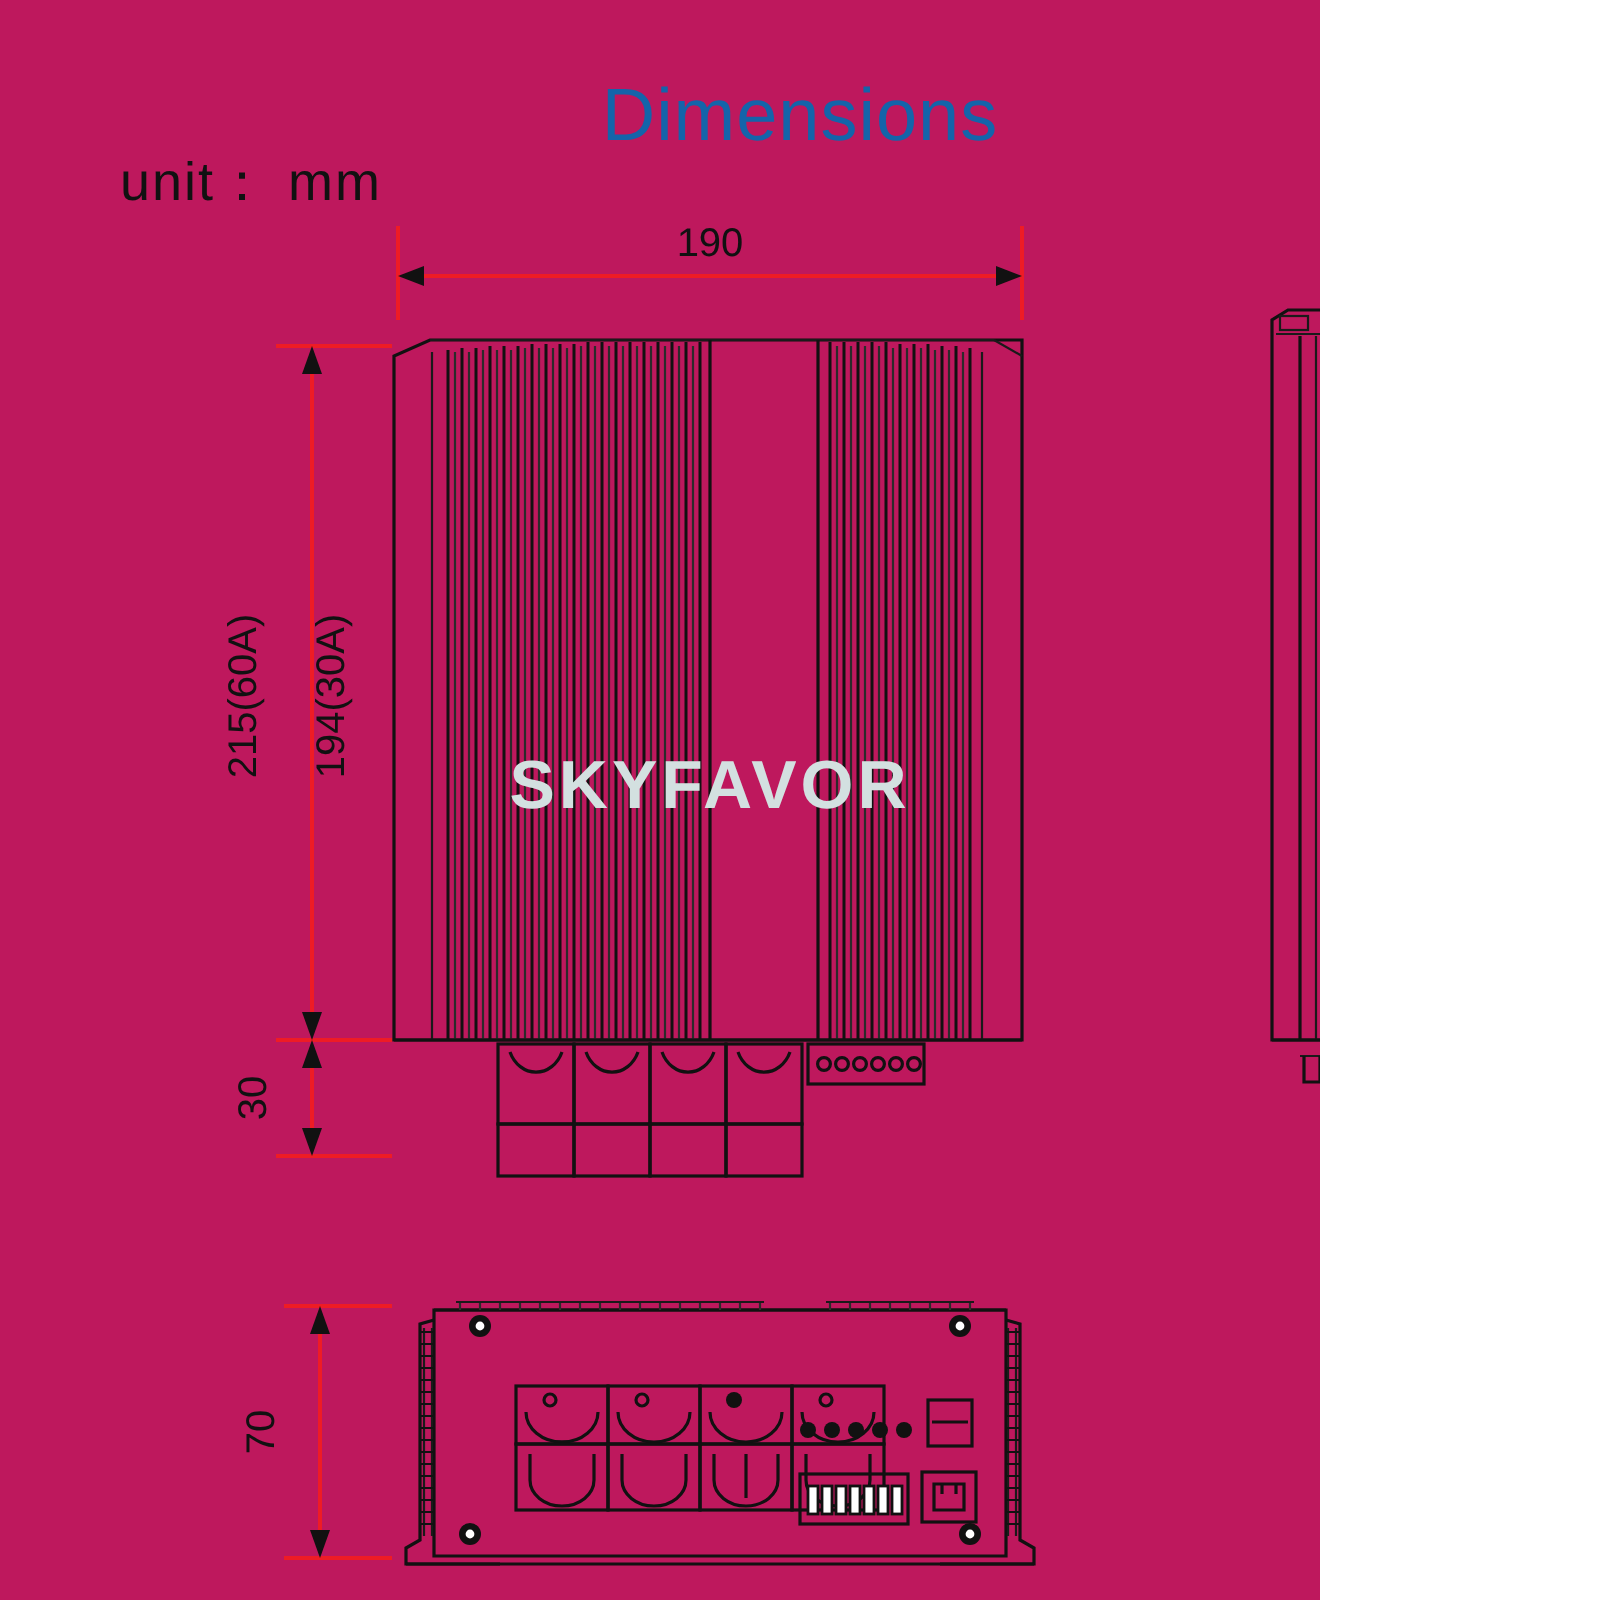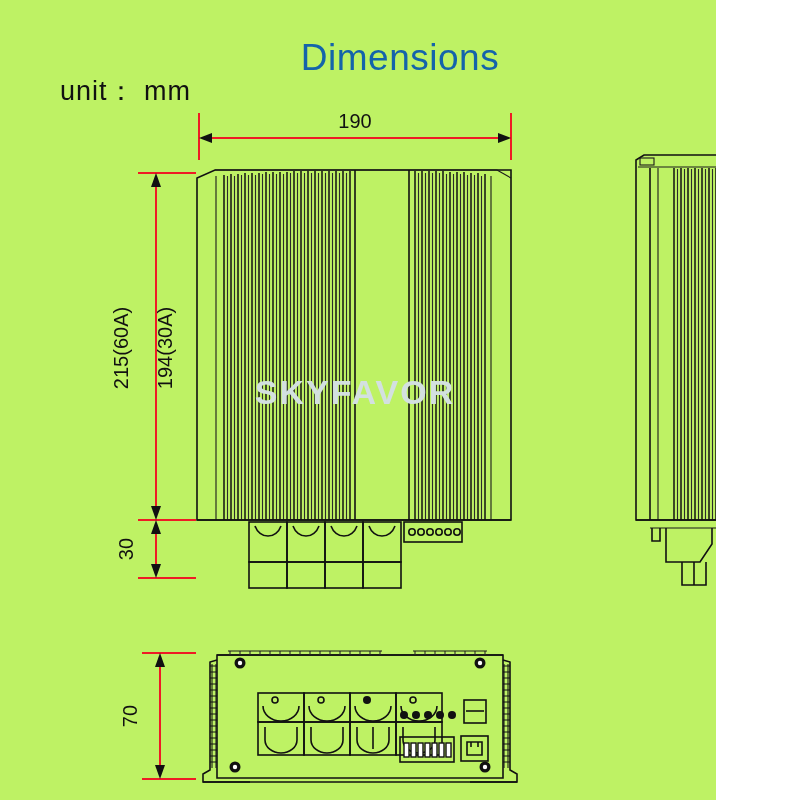--- a/index.html
+++ b/index.html
@@ -5,23 +5,23 @@
   html, body {
     margin: 0;
     padding: 0;
     background: #ffffff;
   }
   body {
     font-family: "Liberation Sans", sans-serif;
   }
   #sheet {
     position: relative;
-    width: 716px;
+    width: 660px;
     height: 800px;
-    background: #bef264;
+    background: #be185d;
     overflow: hidden;
   }
   #drawing {
     position: absolute;
     left: 0;
     top: 0;
     width: 800px;
     height: 800px;
     display: block;
   }

